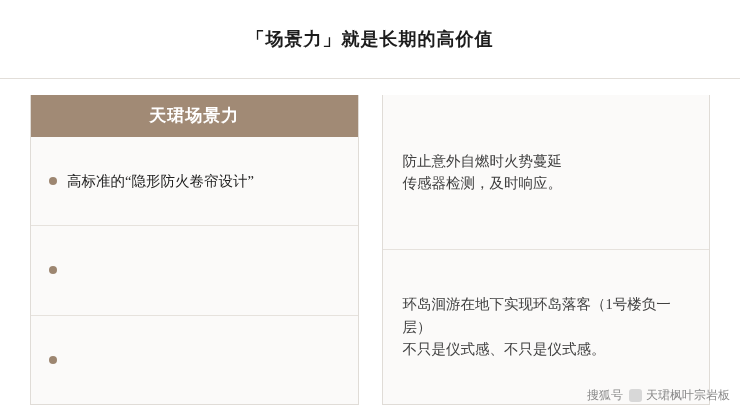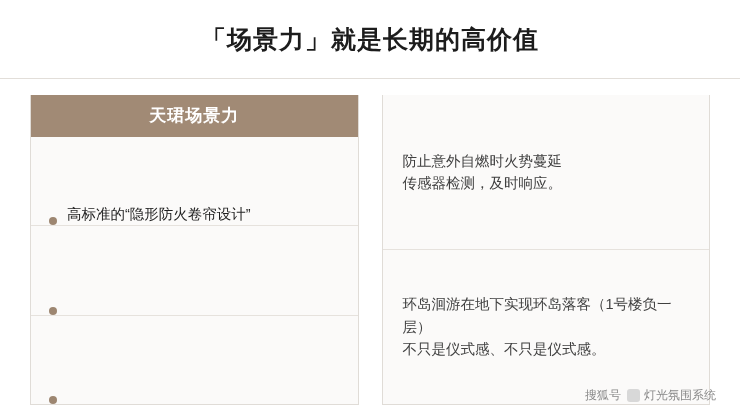--- a/index.html
+++ b/index.html
@@ -22,30 +22,31 @@
   }
   .title-bar {
     height: 78px;
     display: flex;
     align-items: center;
     justify-content: center;
     border-bottom: 1px solid #e2ded9;
     background: #ffffff;
   }
   .title-text {
-    font-size: 25px;
+    font-size: 18px;
     font-weight: bold;
     color: #1c1c1c;
     letter-spacing: 1px;
   }
   .columns {
     display: flex;
     padding: 16px 30px 0 30px;
     gap: 23px;
     box-sizing: border-box;
+    font-family: Liberation Serif, serif;
   }
   .col {
     flex: 1;
     display: flex;
     flex-direction: column;
     border: 1px solid #e0dcd7;
     border-top: none;
     background: #fbfaf9;
     box-sizing: border-box;
     height: 310px;
@@ -70,21 +71,21 @@
     display: flex;
     align-items: center;
     padding: 0 18px;
     box-sizing: border-box;
     border-bottom: 1px solid #e6e2dd;
   }
   .row:last-child {
     border-bottom: none;
   }
   .row-left {
-    align-items: flex-end;
+    align-items: center;
   }
   .bullet {
     width: 8px;
     height: 8px;
     border-radius: 50%;
     background: #9d8671;
     flex: 0 0 8px;
     margin-right: 10px;
   }
   .row-text {
@@ -95,21 +96,21 @@
   }
   .left-text {
     font-size: 14.5px;
     color: #1f1f1f;
   }
   .right-row {
     padding: 0 20px;
   }
   .watermark {
     position: absolute;
-    right: 24px;
+    right: 10px;
     bottom: 6px;
     display: flex;
     align-items: center;
     font-size: 12px;
     color: #8a8a8a;
   }
   .wm-badge {
     width: 13px;
     height: 13px;
     border-radius: 3px;
@@ -156,16 +157,16 @@
 不只是仪式感、不只是仪式感。</span>
         </div>
       </div>
     </div>
 
   </div>
 
   <div class="watermark">
     <span>搜狐号</span>
     <span class="wm-badge"></span>
-    <span>灯光氛围系统</span>
+    <span>天珺枫叶宗岩板</span>
   </div>
 
 </div>
 
 </body></html>

